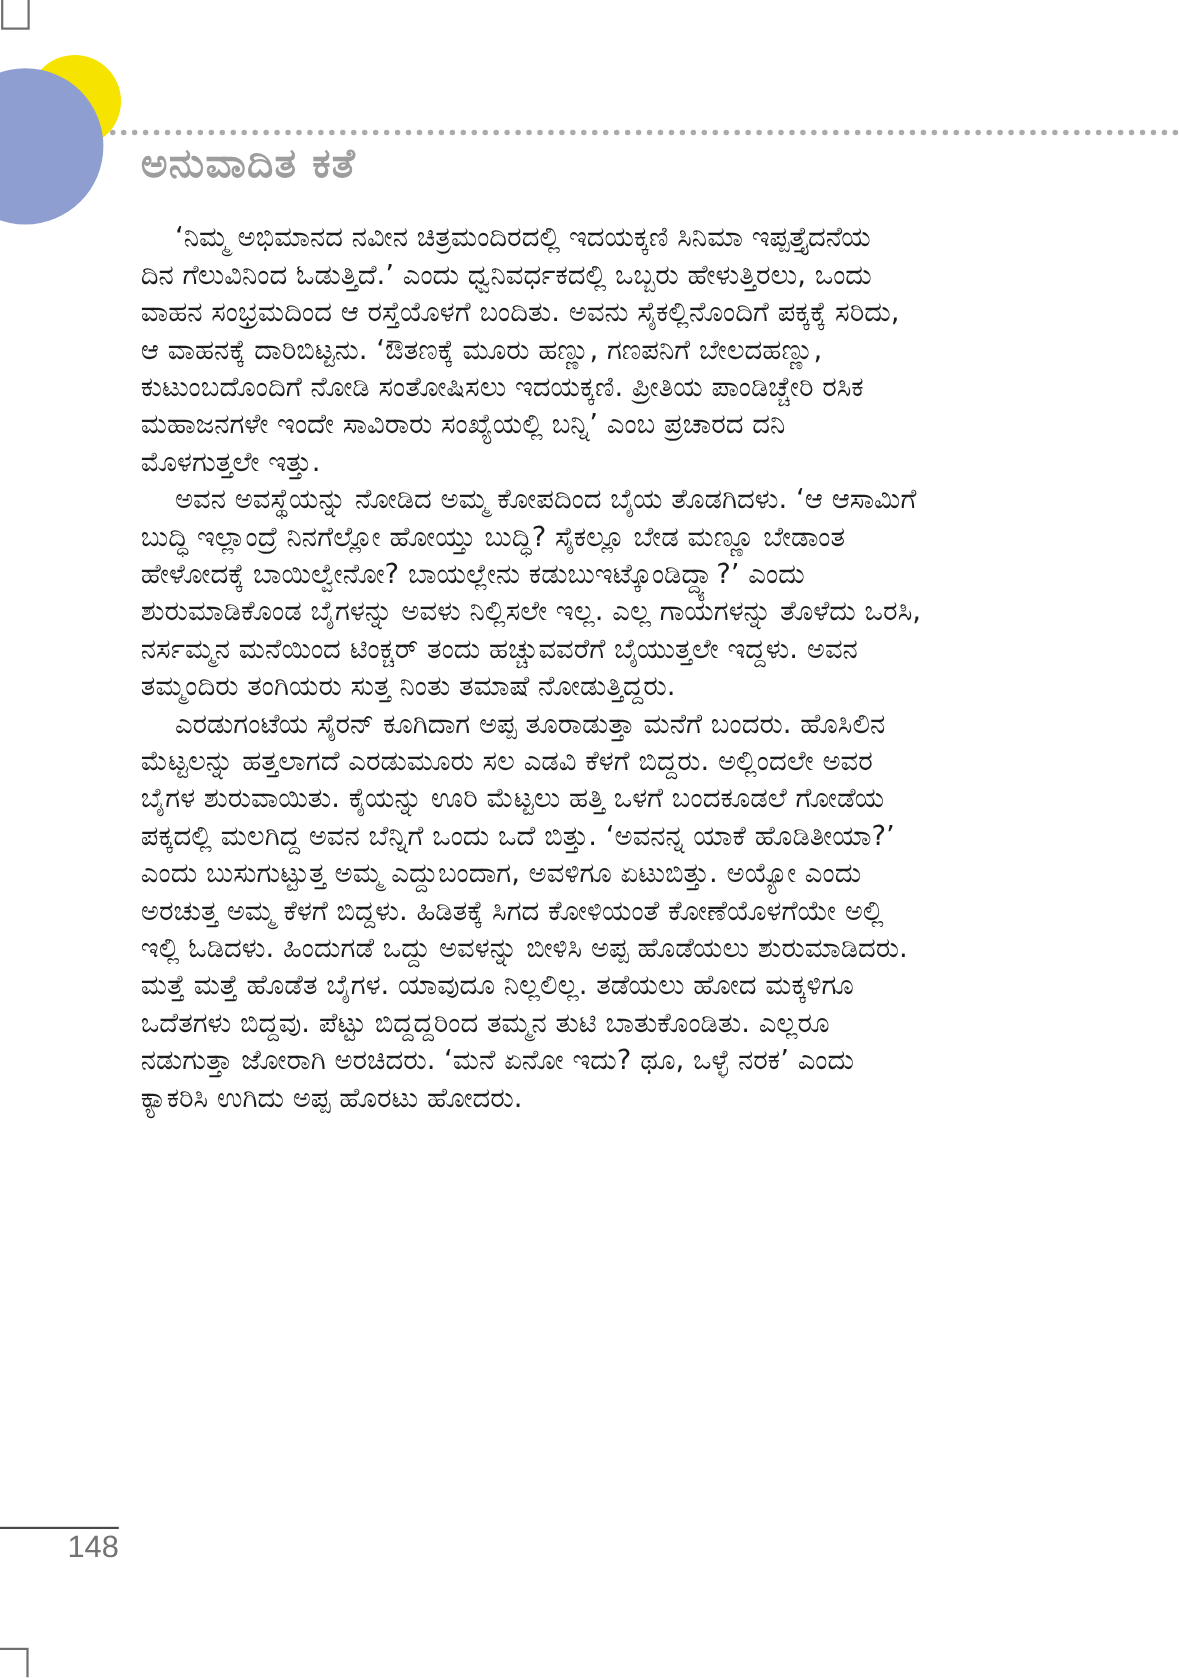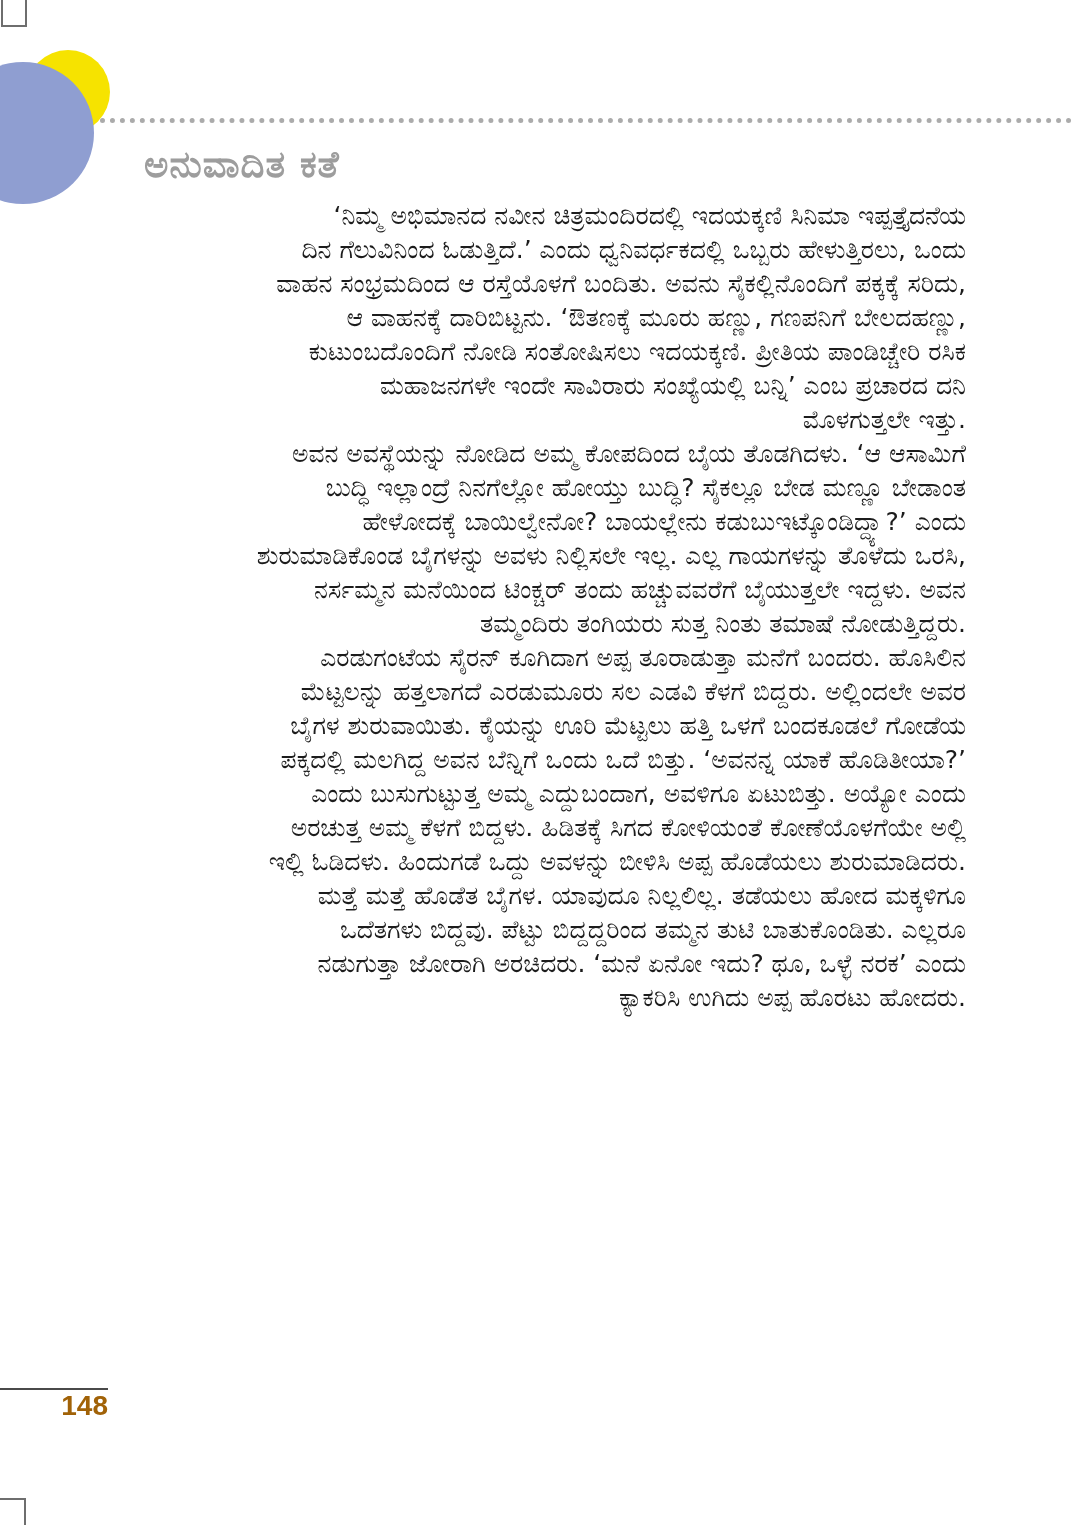--- a/index.html
+++ b/index.html
@@ -34,21 +34,21 @@
     right: 0;
     top: 118px;
     height: 0;
     border-top: 5px dotted #ababab;
     z-index: 0;
   }
   .section-title {
     position: absolute;
     left: 128px;
     top: 127px;
-    margin: 16px;
+    margin: 0;
     font-size: 37px;
     font-weight: bold;
     letter-spacing: 1px;
     font-family: "DejaVu Sans", "Liberation Sans", sans-serif;
     z-index: 3;
   }
   .body-text {
     position: absolute;
     left: 128px;
     top: 199px;
@@ -57,39 +57,38 @@
     line-height: 34px;
     color: #1c1c1c;
     font-family: "DejaVu Sans", "Liberation Sans", sans-serif;
   }
   .body-text p.para {
     margin: 0;
     white-space: pre-line;
   }
   .body-text p.para.indent {
     text-indent: 31px;
-    text-align: right;
   }
   .footer-rule {
     position: absolute;
     left: 0;
     top: 1388px;
     width: 108px;
     height: 2px;
     background: #4a4a4a;
   }
   .page-number {
     position: absolute;
     left: 0;
     top: 1390px;
     width: 108px;
     text-align: right;
     font-size: 28px;
-    font-weight: bold;
-    color: #a16207;
+    font-weight: normal;
+    color: #737373;
     font-family: "Liberation Sans", sans-serif;
   }
 </style>
 </head>
 <body>
 
 <div class="page">
 
   <div class="crop-mark top-left"></div>
 

